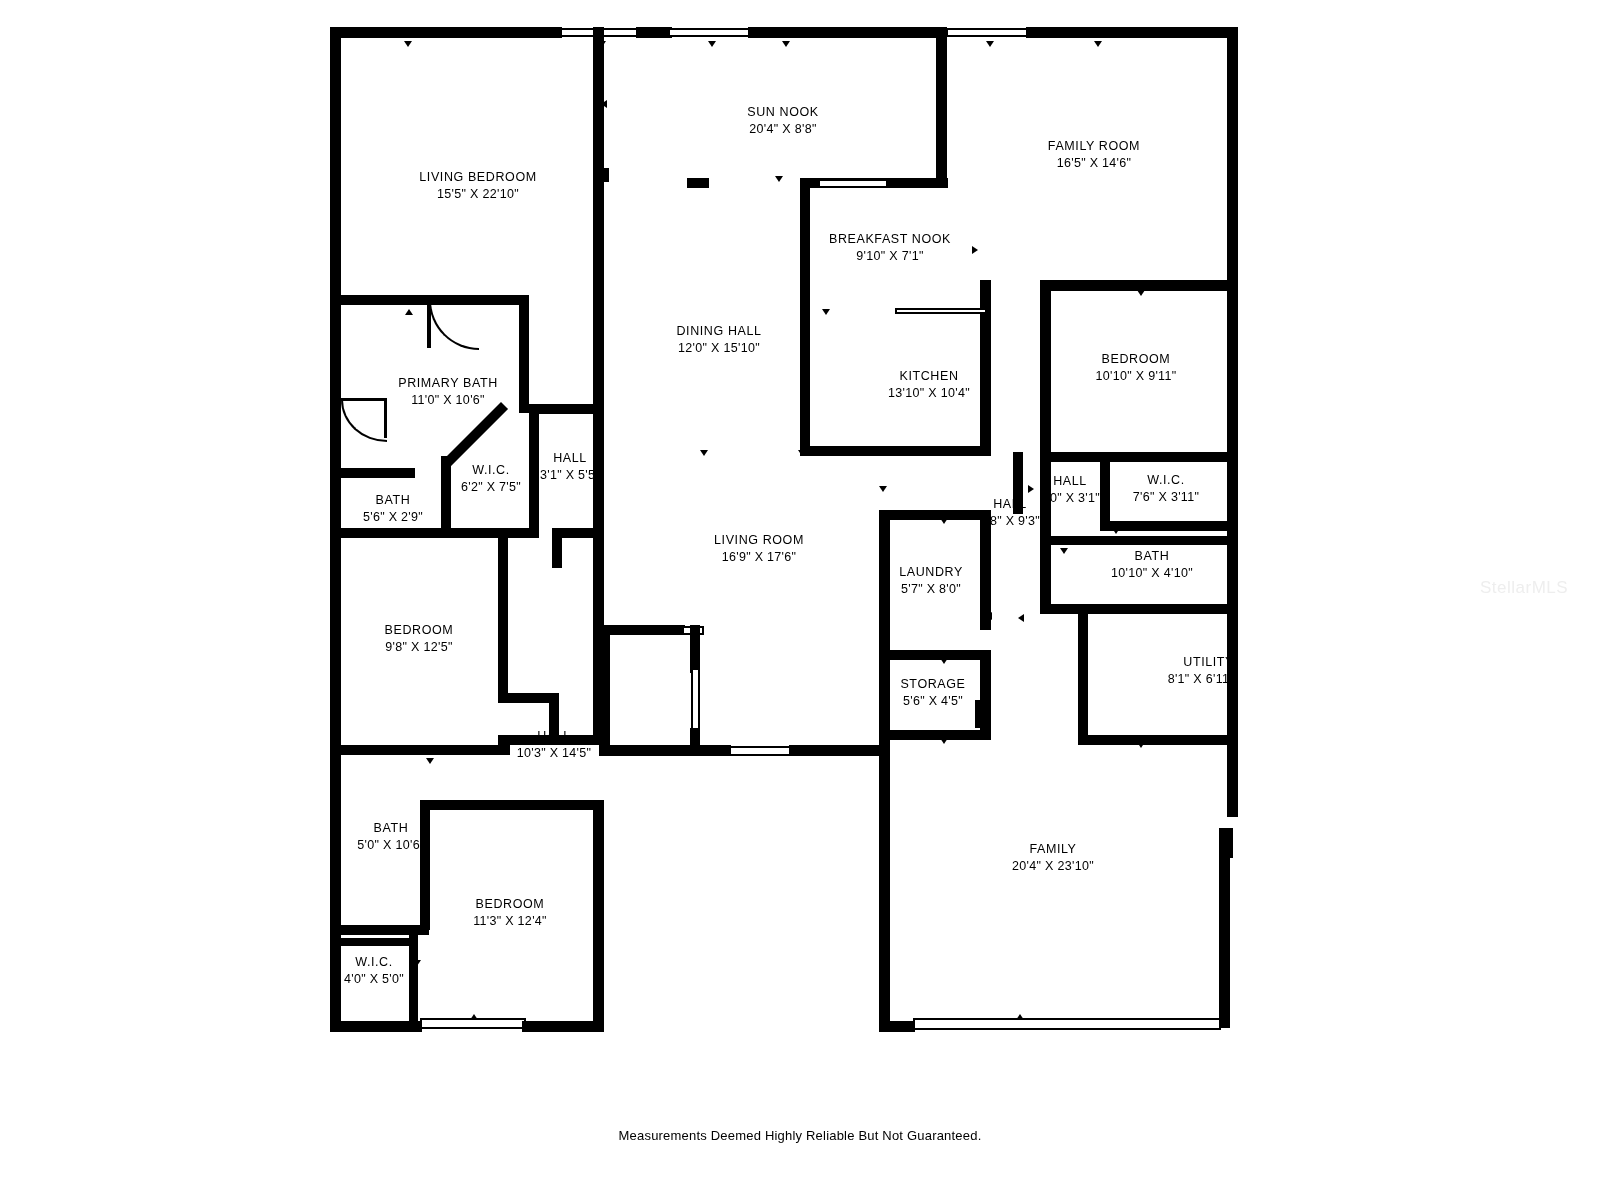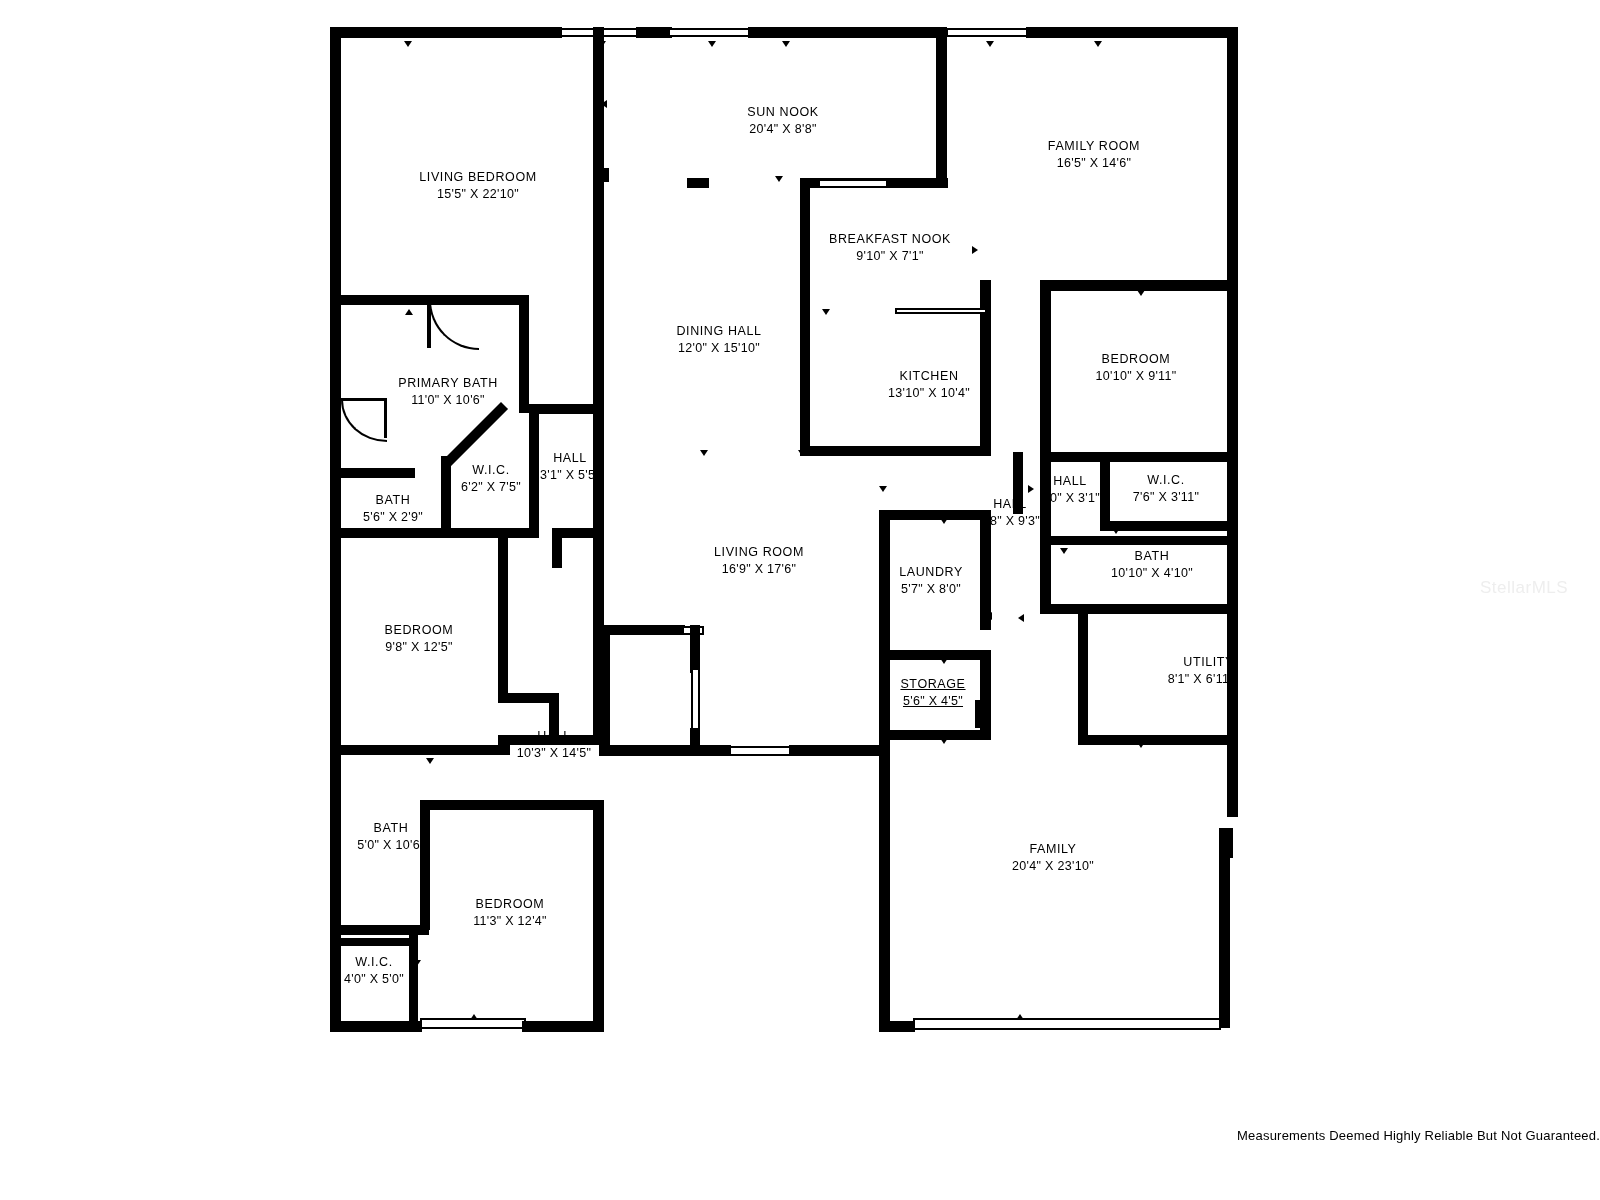--- a/index.html
+++ b/index.html
@@ -5,21 +5,21 @@
   html,body{margin:0;padding:0;background:#ffffff;}
   body{width:1600px;height:1200px;overflow:hidden;font-family:"Liberation Sans",sans-serif;color:#000;}
   #plan{position:relative;width:1600px;height:1200px;background:#fff;}
   .wall{position:absolute;background:#000;}
   .thin{position:absolute;background:#000;}
   .win{position:absolute;background:#ffffff;border:2px solid #000;box-sizing:border-box;}
   .win2{position:absolute;background:#ffffff;border:2px solid #000;box-sizing:border-box;}
   .label{position:absolute;text-align:center;line-height:1.35;white-space:nowrap;}
   .label .nm{font-size:12.5px;letter-spacing:.6px;}
   .label .dim{font-size:12.5px;letter-spacing:.3px;}
-  .footer{position:absolute;left:0;width:100%;text-align:right;font-size:13px;letter-spacing:.2px;}
+  .footer{position:absolute;left:0;width:100%;text-align:center;font-size:13px;letter-spacing:.2px;}
   .wm{position:absolute;color:#eeeeee;font-size:17px;letter-spacing:.5px;}
   .arc{position:absolute;border:2px solid #000;border-radius:0 0 0 100%;background:transparent;}
   .arrow{position:absolute;width:0;height:0;}
   .arr-d{border-left:4px solid transparent;border-right:4px solid transparent;border-top:6px solid #000;}
   .arr-u{border-left:4px solid transparent;border-right:4px solid transparent;border-bottom:6px solid #000;}
   .arr-l{border-top:4px solid transparent;border-bottom:4px solid transparent;border-right:6px solid #000;}
   .arr-r{border-top:4px solid transparent;border-bottom:4px solid transparent;border-left:6px solid #000;}
   .diag{position:absolute;background:#000;transform-origin:0 0;}
 </style>
 </head>
@@ -229,41 +229,41 @@
       <div class="dim">7'6" X 3'11"</div>
   </div>
   <div class="label" style="left:343px;top:492px;width:100px;">
     <div class="nm">BATH</div>
       <div class="dim">5'6" X 2'9"</div>
   </div>
   <div class="label" style="left:960px;top:496px;width:100px;">
     <div class="nm">HALL</div>
       <div class="dim">9'8" X 9'3"</div>
   </div>
-  <div class="label" style="left:659px;top:544px;width:200px;text-align:center;">
+  <div class="label" style="left:659px;top:532px;width:200px;text-align:center;">
     <div class="nm">LIVING ROOM</div>
       <div class="dim">16'9" X 17'6"</div>
   </div>
   <div class="label" style="left:1052px;top:548px;width:200px;">
     <div class="nm">BATH</div>
       <div class="dim">10'10" X 4'10"</div>
   </div>
   <div class="label" style="left:856px;top:564px;width:150px;">
     <div class="nm">LAUNDRY</div>
       <div class="dim">5'7" X 8'0"</div>
   </div>
   <div class="label" style="left:344px;top:622px;width:150px;">
     <div class="nm">BEDROOM</div>
       <div class="dim">9'8" X 12'5"</div>
   </div>
   <div class="label" style="left:1084px;top:654px;width:150px;text-align:right;">
     <div class="nm">UTILITY</div>
       <div class="dim">8'1" X 6'11"</div>
   </div>
-  <div class="label" style="left:858px;top:676px;width:150px;text-decoration:underline;">
+  <div class="label" style="left:858px;top:676px;width:150px;">
     <div class="nm">STORAGE</div>
       <div class="dim">5'6" X 4'5"</div>
   </div>
   <div class="label" style="left:479px;top:728px;width:150px;">
     <div class="nm">HALL</div>
       <div class="dim">10'3" X 14'5"</div>
   </div>
   <div class="label" style="left:341px;top:820px;width:100px;">
     <div class="nm">BATH</div>
       <div class="dim">5'0" X 10'6"</div>

